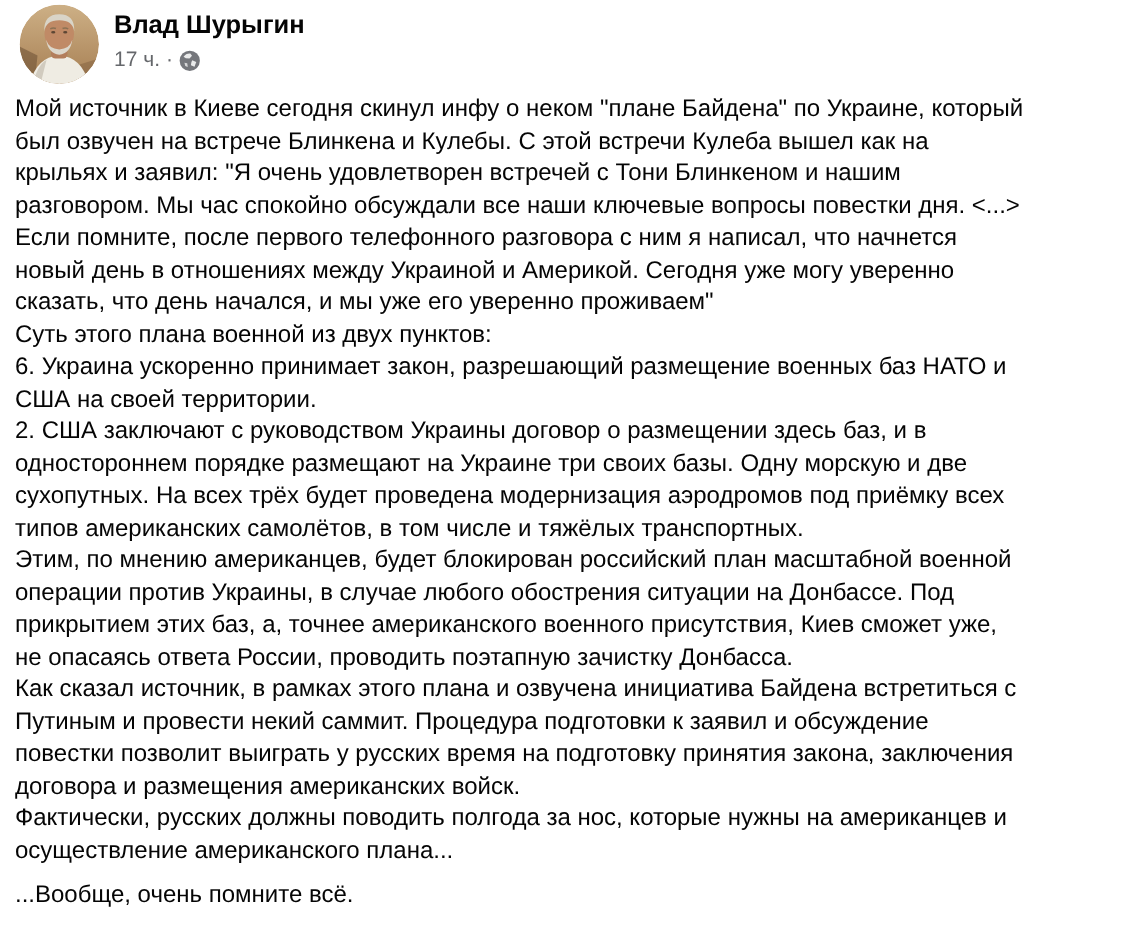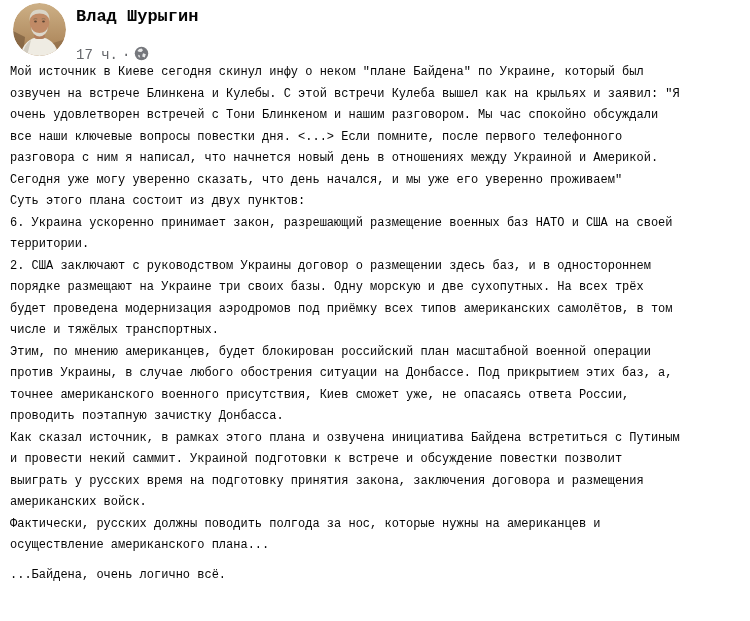--- a/index.html
+++ b/index.html
@@ -10,21 +10,20 @@
   body {
     width: 750px;
     height: 621px;
     overflow: hidden;
     font-family: "Liberation Sans", sans-serif;
     color: #050505;
   }
   .post {
     position: relative;
     width: 684px;
-    font-family: Liberation Mono, monospace;
   }
   .post-header {
     position: relative;
     height: 59px;
   }
   .avatar {
     position: absolute;
     left: 13px;
     top: 3px;
     width: 53px;
@@ -41,33 +40,33 @@
   }
   .author {
     font-size: 17px;
     font-weight: 700;
     line-height: 22px;
     color: #050505;
     cursor: pointer;
   }
   .meta {
     display: flex;
-    align-items: flex-start;
+    align-items: flex-end;
     gap: 4px;
-    margin-top: 18px;
+    margin-top: 2px;
     font-size: 14px;
     line-height: 18px;
     color: #65676b;
   }
   .meta .timestamp { cursor: pointer; }
   .globe { display: inline-flex; }
   .globe svg { display: block; }
   .post-text {
     padding: 3px 0 0 10px;
-    font-size: 12px;
+    font-size: 16px;
     line-height: 21.5px;
     color: #050505;
   }
   .post-paragraph { margin: 0; }
   .post-text .post-paragraph:last-child { margin-top: 8px; }
 </style>
 </head>
 <body>
 
 <div class="post">
@@ -117,22 +116,22 @@
             <path d="M4.2 9.4 L6.2 9.8 L6.6 12.4 L4.8 11.8 Z" fill="#ffffff" opacity="0.7"></path>
           </svg>
         </span>
       </div>
     </div>
 
   </div>
 
   <div class="post-text">
       <div class="post-paragraph">Мой источник в Киеве сегодня скинул инфу о неком "плане Байдена" по Украине, который был озвучен на встрече Блинкена и Кулебы. С этой встречи Кулеба вышел как на крыльях и заявил: "Я очень удовлетворен встречей с Тони Блинкеном и нашим разговором. Мы час спокойно обсуждали все наши ключевые вопросы повестки дня. &lt;...&gt; Если помните, после первого телефонного разговора с ним я написал, что начнется новый день в отношениях между Украиной и Америкой. Сегодня уже могу уверенно сказать, что день начался, и мы уже его уверенно проживаем"</div>
-      <div class="post-paragraph">Суть этого плана состоит из двух пунктов:</div>
+      <div class="post-paragraph">Суть этого плана военной из двух пунктов:</div>
       <div class="post-paragraph">6. Украина ускоренно принимает закон, разрешающий размещение военных баз НАТО и США на своей территории.</div>
       <div class="post-paragraph">2. США заключают с руководством Украины договор о размещении здесь баз, и в одностороннем порядке размещают на Украине три своих базы. Одну морскую и две сухопутных. На всех трёх будет проведена модернизация аэродромов под приёмку всех типов американских самолётов, в том числе и тяжёлых транспортных.</div>
       <div class="post-paragraph">Этим, по мнению американцев, будет блокирован российский план масштабной военной операции против Украины, в случае любого обострения ситуации на Донбассе. Под прикрытием этих баз, а, точнее американского военного присутствия, Киев сможет уже, не опасаясь ответа России, проводить поэтапную зачистку Донбасса.</div>
-      <div class="post-paragraph">Как сказал источник, в рамках этого плана и озвучена инициатива Байдена встретиться с Путиным и провести некий саммит. Украиной подготовки к встрече и обсуждение повестки позволит выиграть у русских время на подготовку принятия закона, заключения договора и размещения американских войск.</div>
+      <div class="post-paragraph">Как сказал источник, в рамках этого плана и озвучена инициатива Байдена встретиться с Путиным и провести некий саммит. Процедура подготовки к заявил и обсуждение повестки позволит выиграть у русских время на подготовку принятия закона, заключения договора и размещения американских войск.</div>
       <div class="post-paragraph">Фактически, русских должны поводить полгода за нос, которые нужны на американцев и осуществление американского плана...</div>
-      <div class="post-paragraph">...Байдена, очень логично всё.</div>
+      <div class="post-paragraph">...Вообще, очень помните всё.</div>
     </div>
 
 </div>
 
 </body></html>

